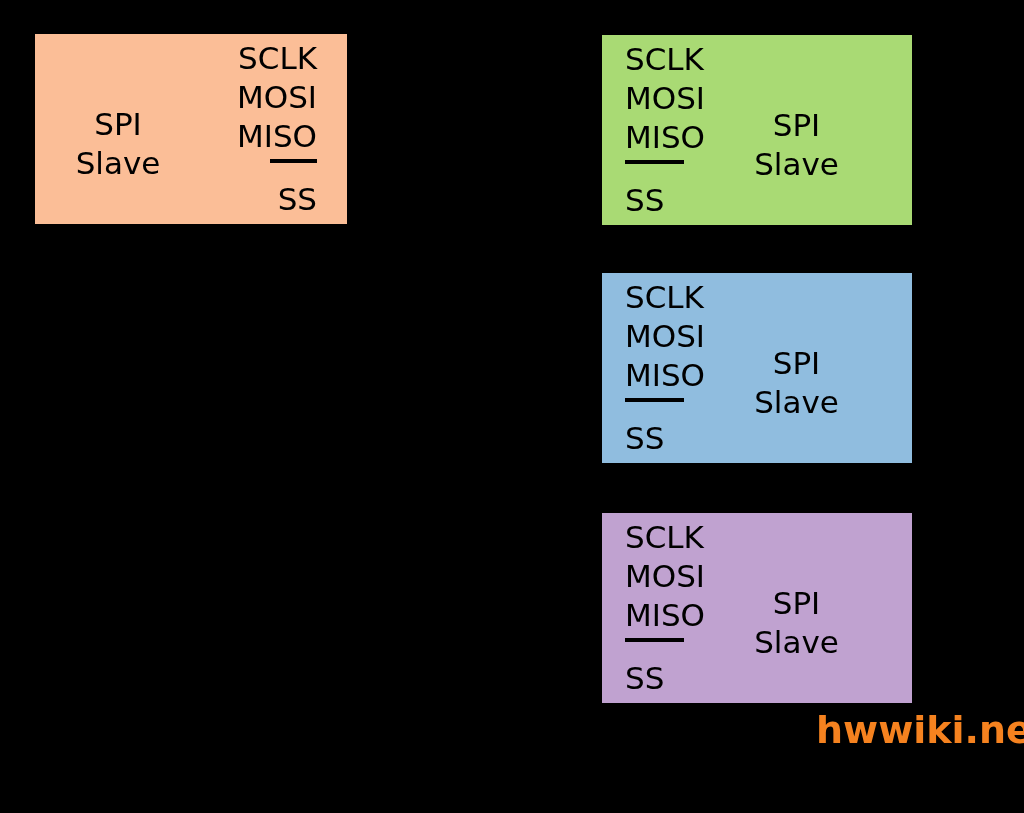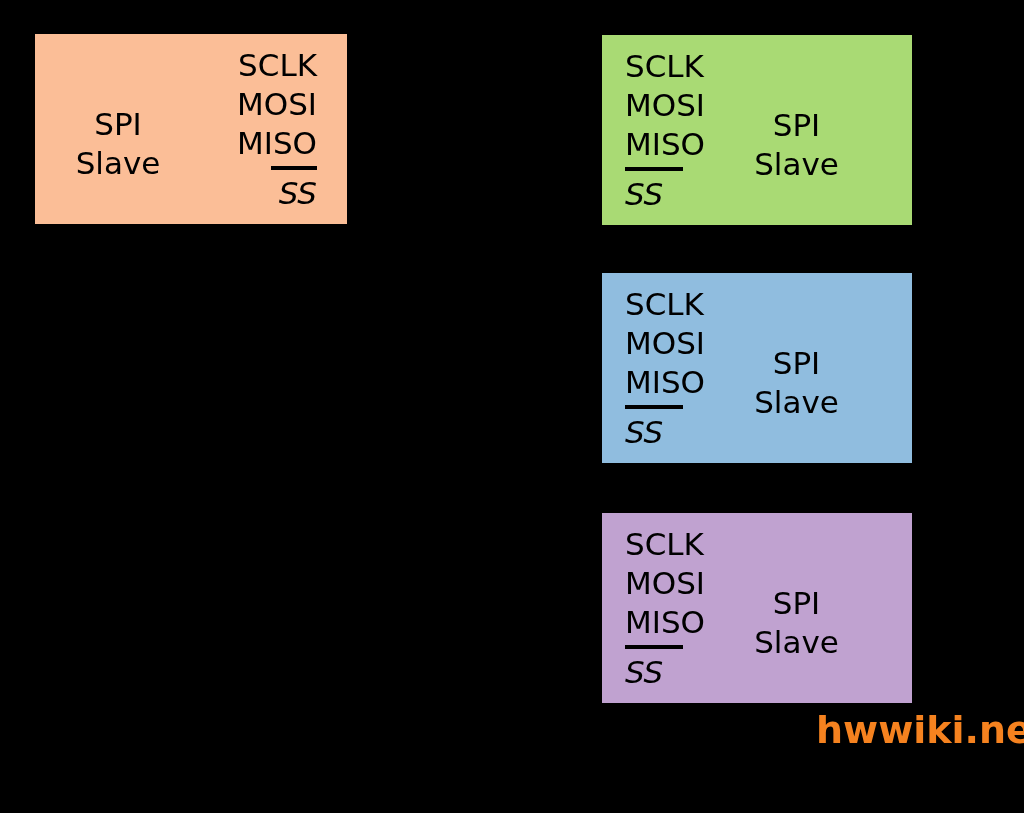--- a/index.html
+++ b/index.html
@@ -64,24 +64,23 @@
   .chip-slave .pins {
     align-items: flex-start;
     padding-left: 23px;
   }
   .pin {
     white-space: nowrap;
   }
   .pin-ss {
     display: inline-block;
     border-top: 4px solid #000000;
-    padding-top: 6px;
+    padding-top: 19px;
     margin-top: 3px;
     line-height: 34px;
-    font-style: italic;
   }
   .chip-master .pin-ss { padding-left: 8px; }
   .chip-slave .pin-ss { padding-right: 20px; }
 
   .watermark {
     position: absolute;
     left: 816px;
     top: 708px;
     font-size: 38px;
     font-weight: bold;

